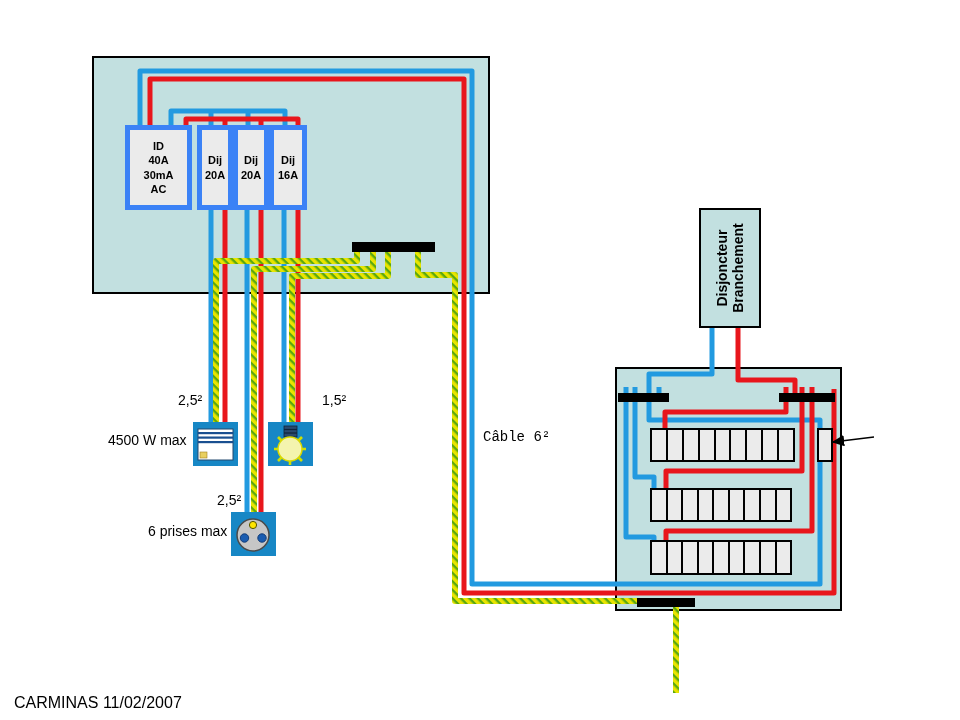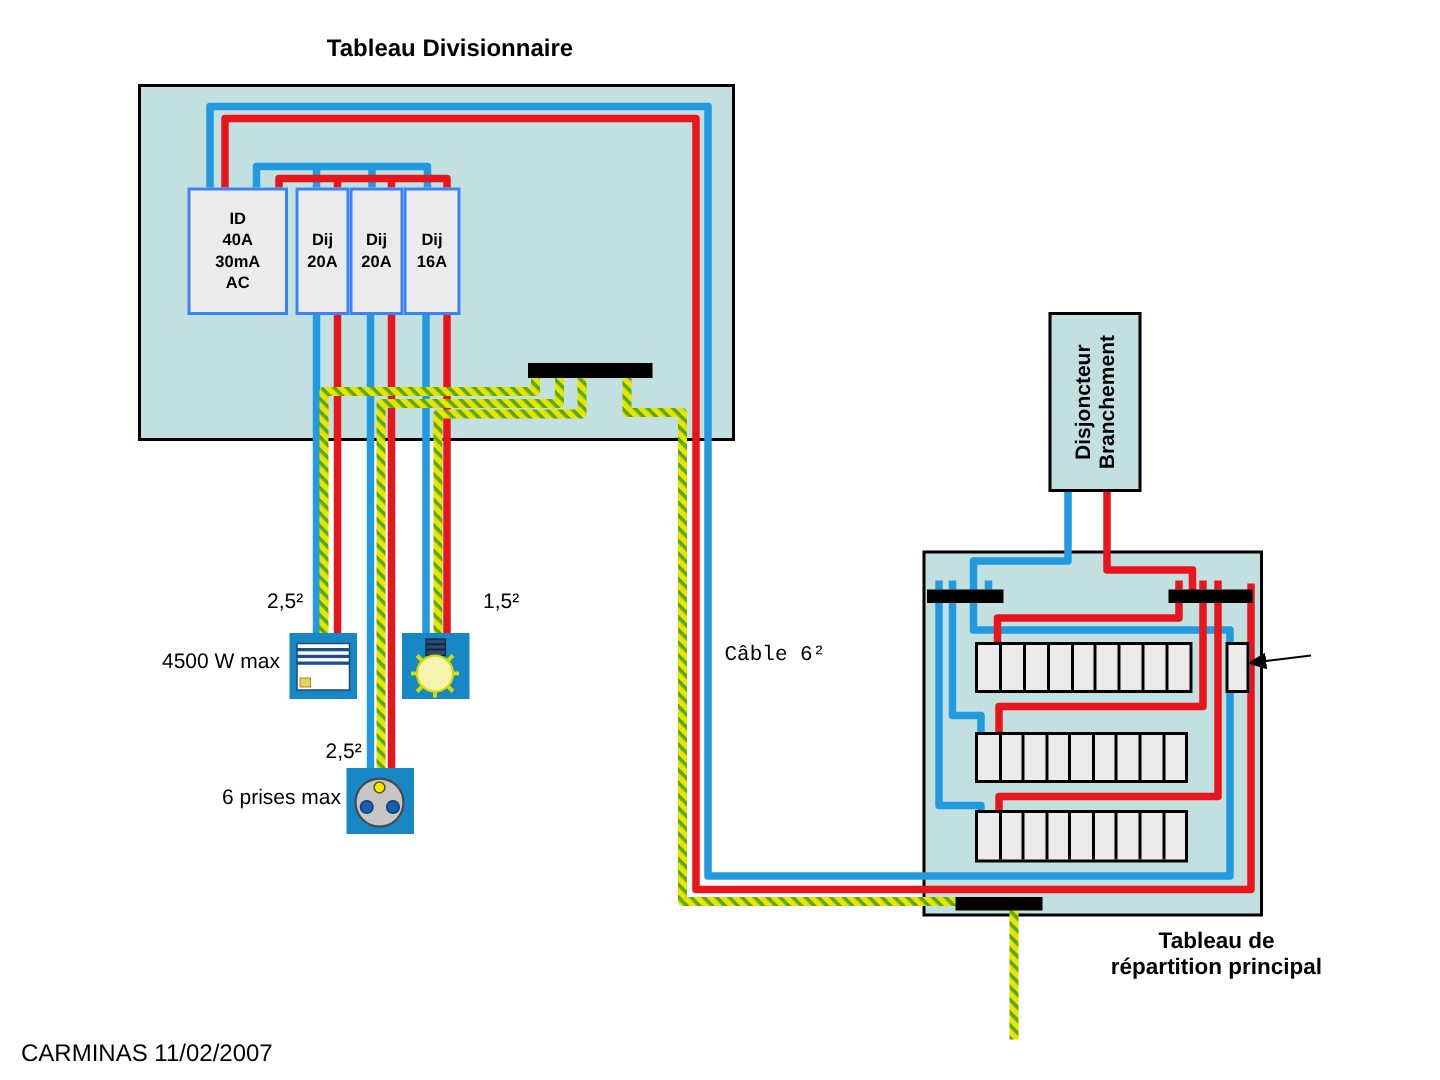--- a/index.html
+++ b/index.html
@@ -7,21 +7,21 @@
          font-family:"Liberation Sans",sans-serif;color:#000;}
   #wires{position:absolute;left:0;top:0;width:960px;height:720px;}
   .panel{fill:var(--panel_fill);stroke:#000;stroke-width:2;}
   .wb{fill:none;stroke:var(--wire_blue);stroke-width:5;stroke-linejoin:round;}
   .wr{fill:none;stroke:var(--wire_red);stroke-width:5;stroke-linejoin:round;}
   .we{fill:none;stroke:url(#earthPat);stroke-width:6;stroke-linejoin:round;}
   .bar{fill:var(--bar_black);}
   .lbl{position:absolute;font-size:14px;line-height:1.12;white-space:pre-line;}
   .title{font-weight:bold;font-size:16px;text-align:center;}
   .bbox{position:absolute;box-sizing:border-box;background:var(--module_fill);
-        border:2px solid #3b82f6;display:flex;align-items:center;justify-content:center;
+        border:5px solid #3b82f6;display:flex;align-items:center;justify-content:center;
         text-align:center;font-weight:bold;font-size:11px;line-height:1.3;white-space:pre-line;}
   .mrow{position:absolute;box-sizing:border-box;display:flex;background:var(--module_fill);
         border:2px solid #000;}
   .cell{flex:1;border-right:2px solid #000;}
   .cell:last-child{border-right:none;}
   .m32{position:absolute;box-sizing:border-box;background:var(--module_fill);border:2px solid #000;}
   .branch{position:absolute;box-sizing:border-box;background:var(--panel_fill);
           border:2px solid #000;display:flex;align-items:center;justify-content:center;}
   .vtext{transform:rotate(-90deg);width:120px;text-align:center;font-weight:bold;
          font-size:14px;line-height:1.15;white-space:pre-line;}
@@ -170,24 +170,21 @@
       <div class="cell"></div>
       <div class="cell"></div>
       <div class="cell"></div>
       <div class="cell"></div>
       <div class="cell"></div>
       <div class="cell"></div>
       <div class="cell"></div>
     </div>
   <div class="m32" style="left:817px;top:428px;width:16px;height:34px;"></div>
 
-  <div class="lbl title" style="left:100px;top:24px;width:400px;">Tableau Divisionnaire</div>
   <div class="lbl" style="left:178px;top:393px;">2,5²</div>
   <div class="lbl" style="left:322px;top:393px;">1,5²</div>
   <div class="lbl" style="left:108px;top:433px;width:80px;text-align:left;">4500 W max</div>
   <div class="lbl" style="left:217px;top:493px;">2,5²</div>
   <div class="lbl" style="left:148px;top:524px;">6 prises max</div>
   <div class="lbl" style="left:483px;top:430px;font-family:Liberation Mono, monospace;">Câble 6²</div>
-  <div class="lbl title" style="left:711px;top:620px;width:200px;font-size:15px;">Tableau de
-répartition principal</div>
   <div class="lbl" style="left:14px;top:694px;font-size:16px;">CARMINAS 11/02/2007</div>
 
 </div>
 
 </body></html>

